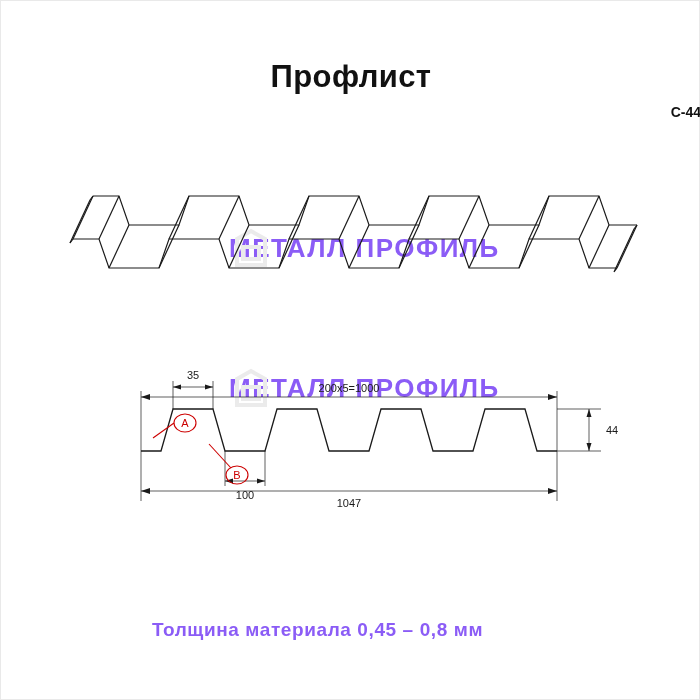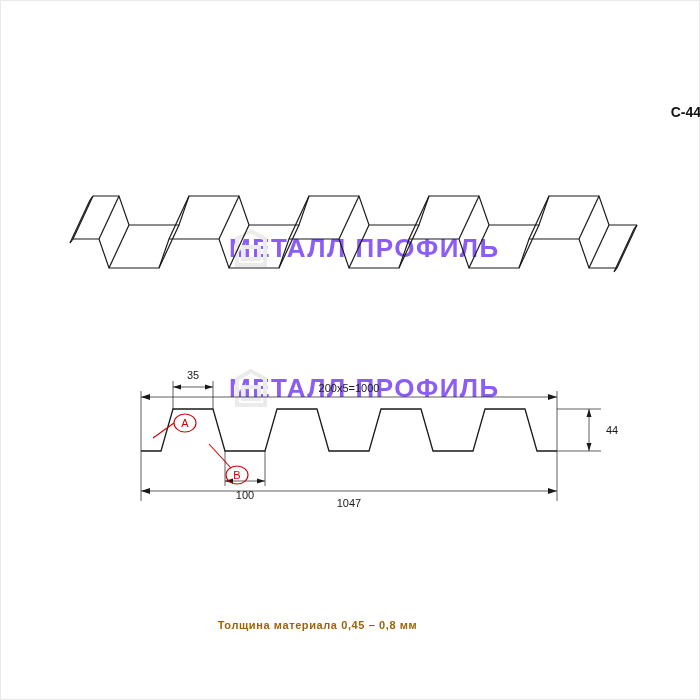--- a/index.html
+++ b/index.html
@@ -42,24 +42,24 @@
     font-size: 14px;
     font-weight: bold;
     color: #111111;
   }
   .footer-note {
     position: absolute;
     top: 618px;
     left: 0;
     width: 633px;
     text-align: center;
-    font-size: 11px;
+    font-size: 19px;
     font-weight: bold;
     letter-spacing: 0.6px;
-    color: #a16207;
+    color: #8b5cf6;
   }
   .iso-svg, .sec-svg {
     position: absolute;
     left: 0;
     top: 0;
   }
   .wm {
     position: absolute;
     pointer-events: none;
     user-select: none;
@@ -94,20 +94,21 @@
 
   <svg class="wm-logo" style="left:228px; top:222px;" width="60" height="52" viewBox="0 0 60 52">
     <path d="M8 42 L8 16 L22 8 L36 16 L36 42 Z" fill="none" stroke="#ebebeb" stroke-width="4"></path>
     <rect x="14" y="24" width="16" height="12" fill="none" stroke="#ebebeb" stroke-width="4"></rect>
   </svg>
   <svg class="wm-logo" style="left:228px; top:362px;" width="60" height="52" viewBox="0 0 60 52">
     <path d="M8 42 L8 16 L22 8 L36 16 L36 42 Z" fill="none" stroke="#ebebeb" stroke-width="4"></path>
     <rect x="14" y="24" width="16" height="12" fill="none" stroke="#ebebeb" stroke-width="4"></rect>
   </svg>
 
+  <div class="title">Профлист</div>
   <div class="subtitle">С-44</div>
 
   <svg class="iso-svg" width="700" height="360" viewBox="0 0 700 360">
     <g fill="none" stroke="#1a1a1a" stroke-width="1.2" stroke-linejoin="miter" stroke-linecap="butt">
 
       <path d="M92 195
                L118 195 L128 224 L178 224 L188 195 L238 195
                L248 224 L298 224 L308 195 L358 195
                L368 224 L418 224 L428 195 L478 195
                L488 224 L538 224 L548 195 L598 195

